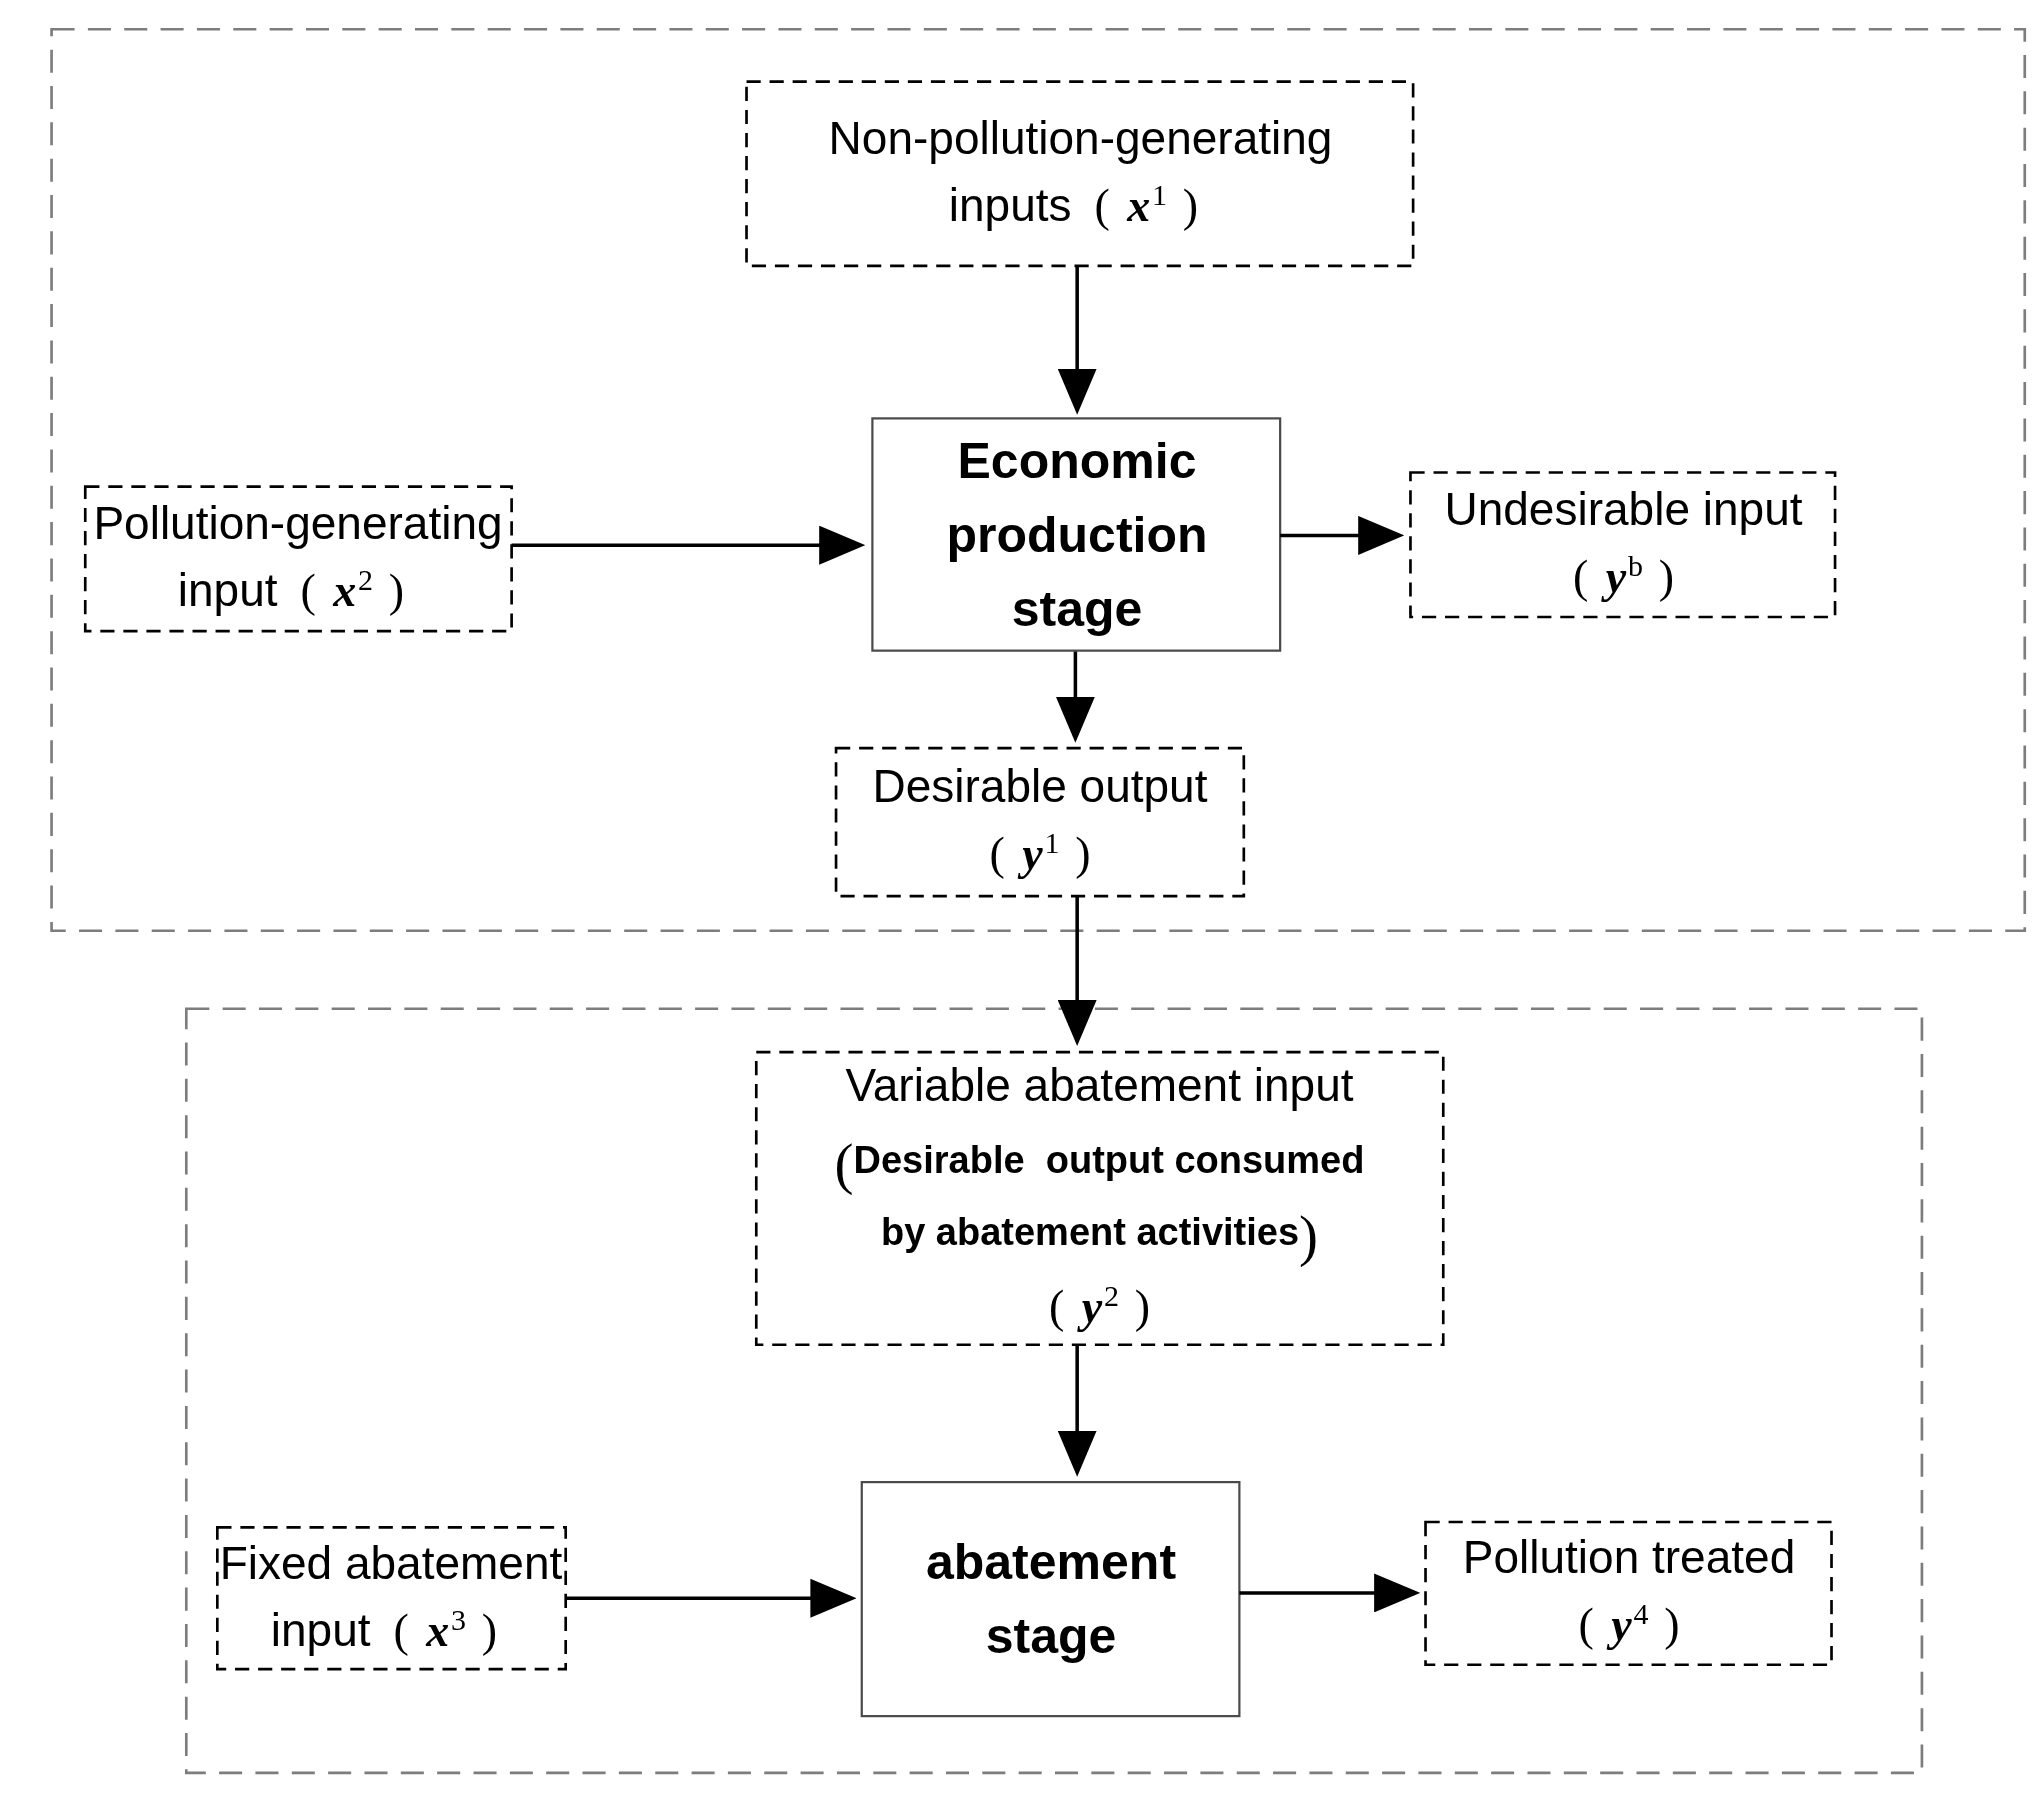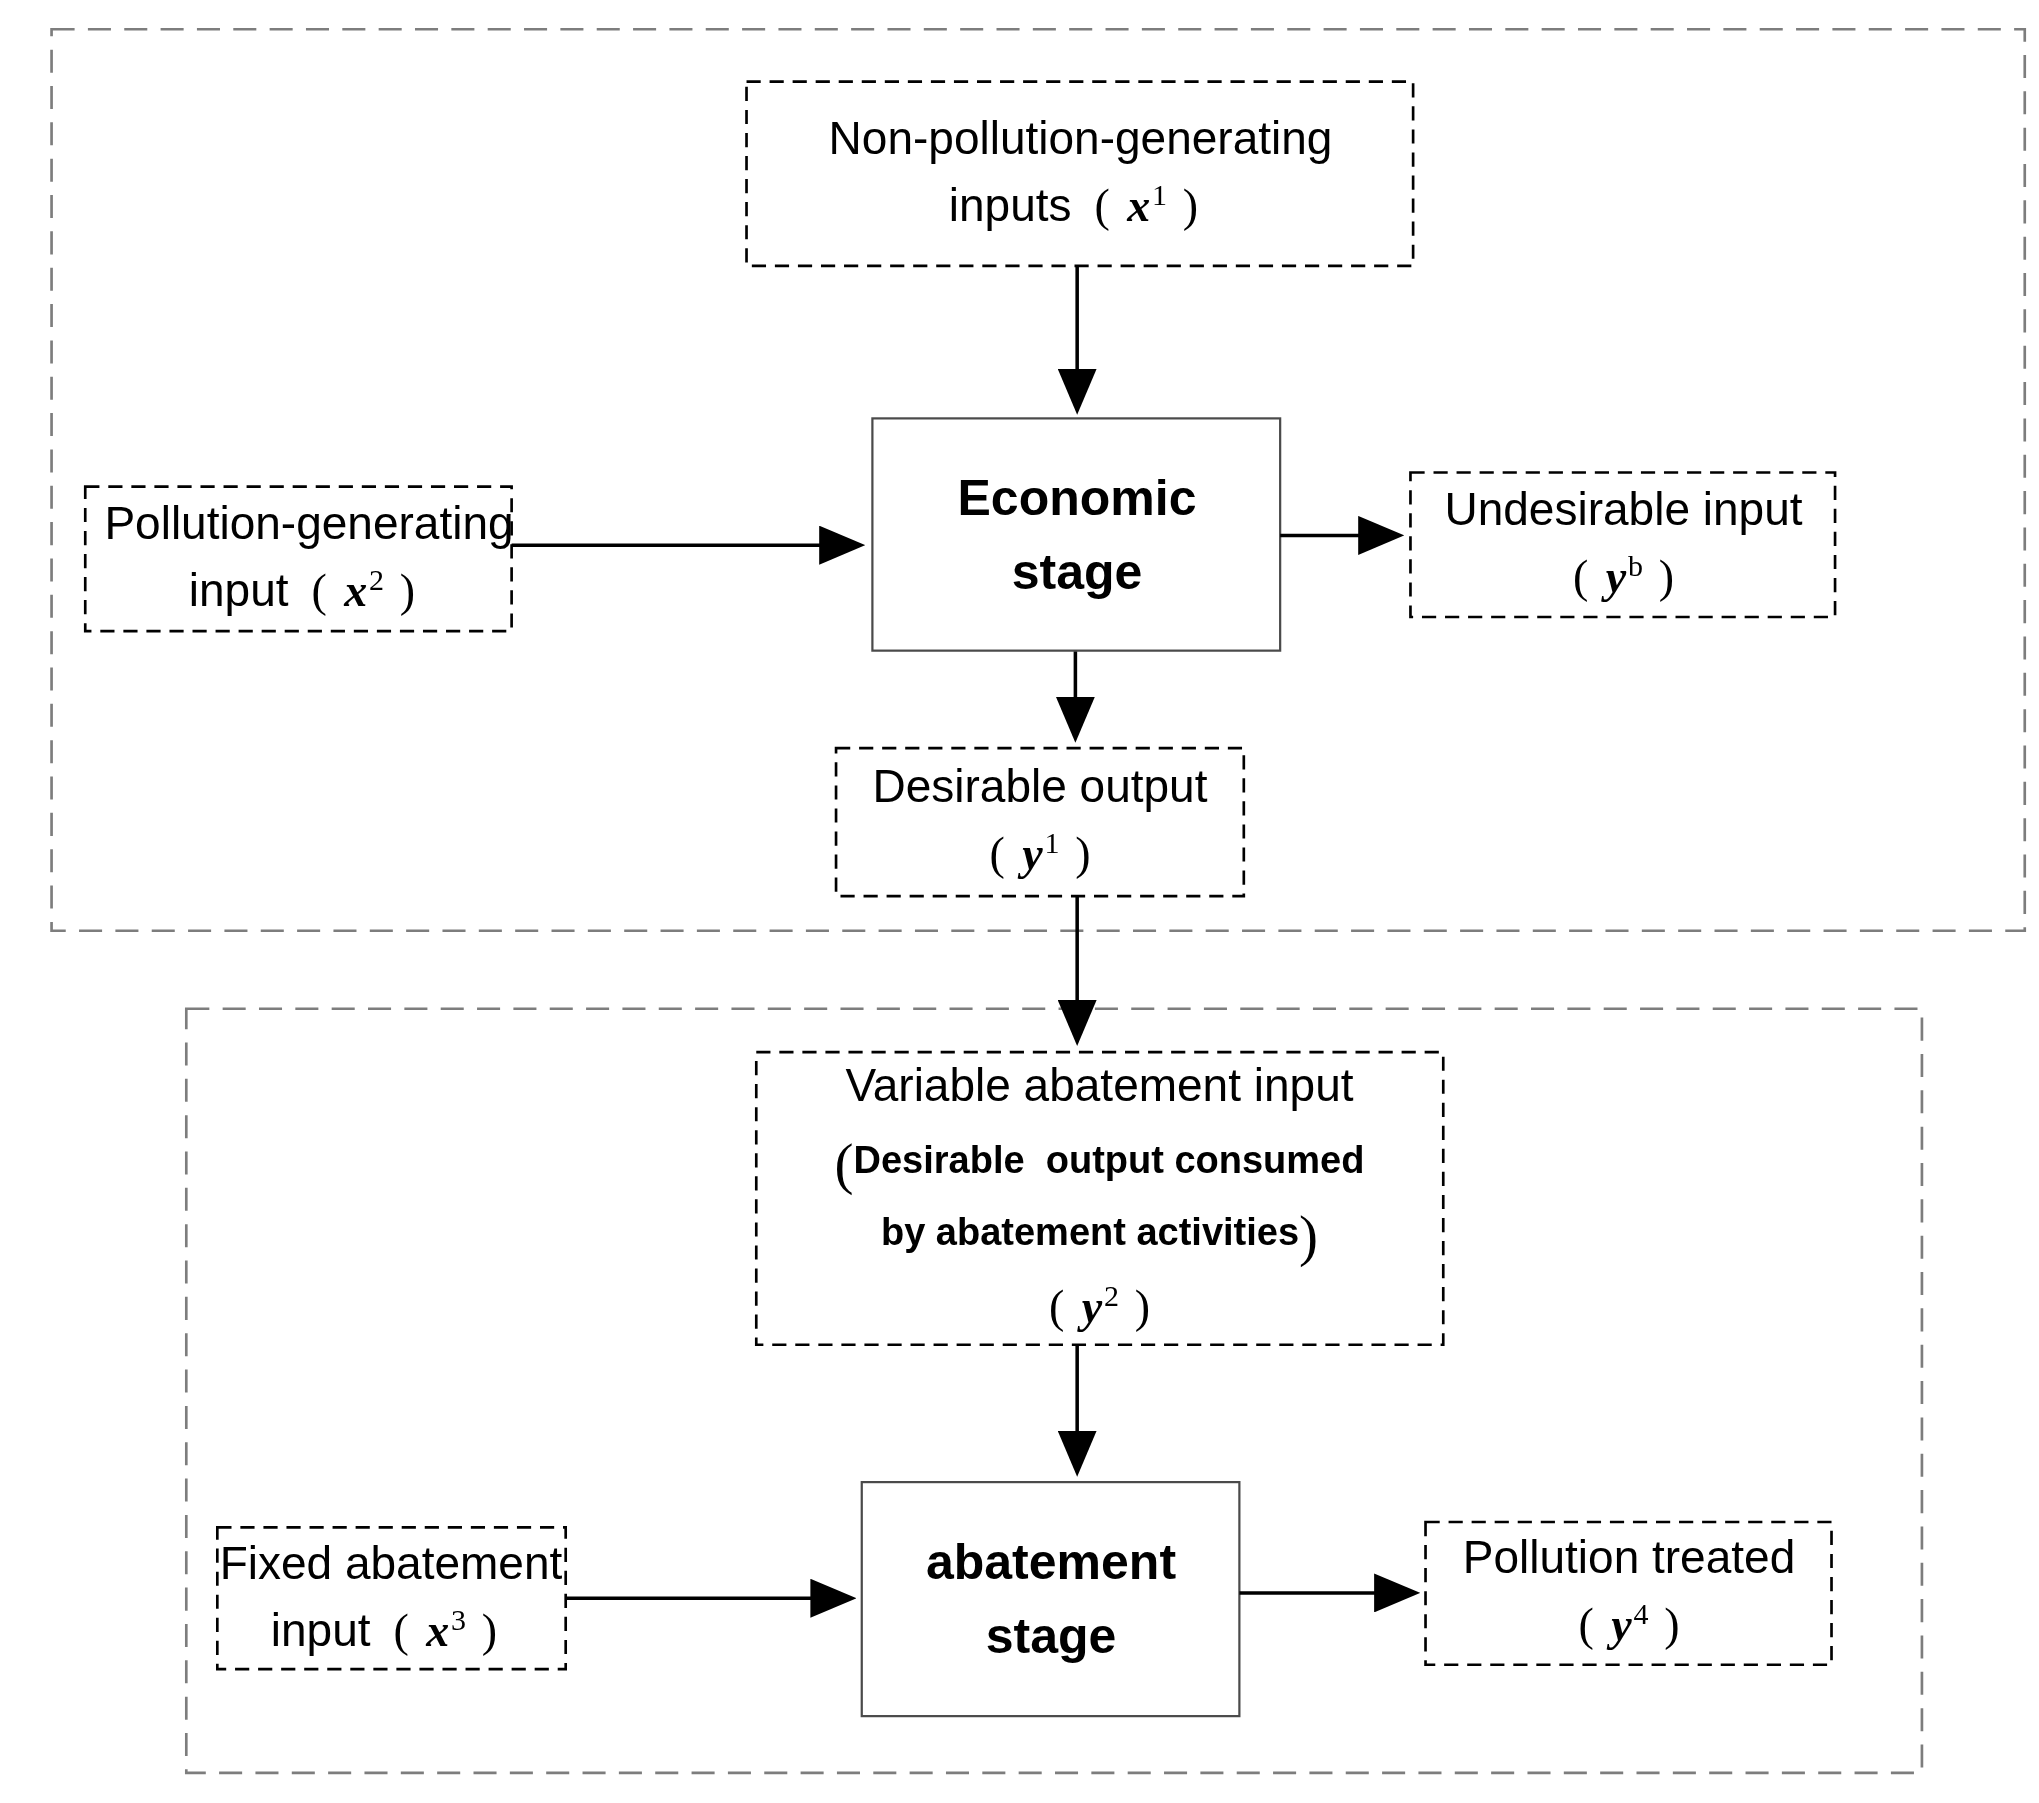--- a/index.html
+++ b/index.html
@@ -124,33 +124,34 @@
     <div class="bline">Non-pollution-generating</div>
     <div class="mrow">
       <span class="mlabel">inputs</span>
       <span class="mparen">(</span>
       <span class="msym">x</span>
       <span class="msup">1</span>
       <span class="mparen">)</span>
     </div>
   </div>
 
-  <div class="txtbox" style="left:80px; top:487px; width:426px; height:145px;">
+  <div class="txtbox" style="left:69px; top:487px; width:426px; height:145px;">
     <div class="bline">Pollution-generating</div>
     <div class="mrow">
       <span class="mlabel">input</span>
       <span class="mparen">(</span>
       <span class="msym">x</span>
       <span class="msup">2</span>
       <span class="mparen">)</span>
     </div>
   </div>
 
   <div class="txtbox" style="left:857px; top:419px; width:408px; height:232px;border-radius:10px;">
     <div class="stage-line">Economic</div>
+    <div class="stage-line">production</div>
     <div class="stage-line">stage</div>
   </div>
 
   <div class="txtbox" style="left:1395px; top:473px; width:425px; height:145px;">
     <div class="bline">Undesirable input</div>
     <div class="mrow">
       <span class="mparen">(</span>
       <span class="msym">y</span>
       <span class="msup">b</span>
       <span class="mparen">)</span>

